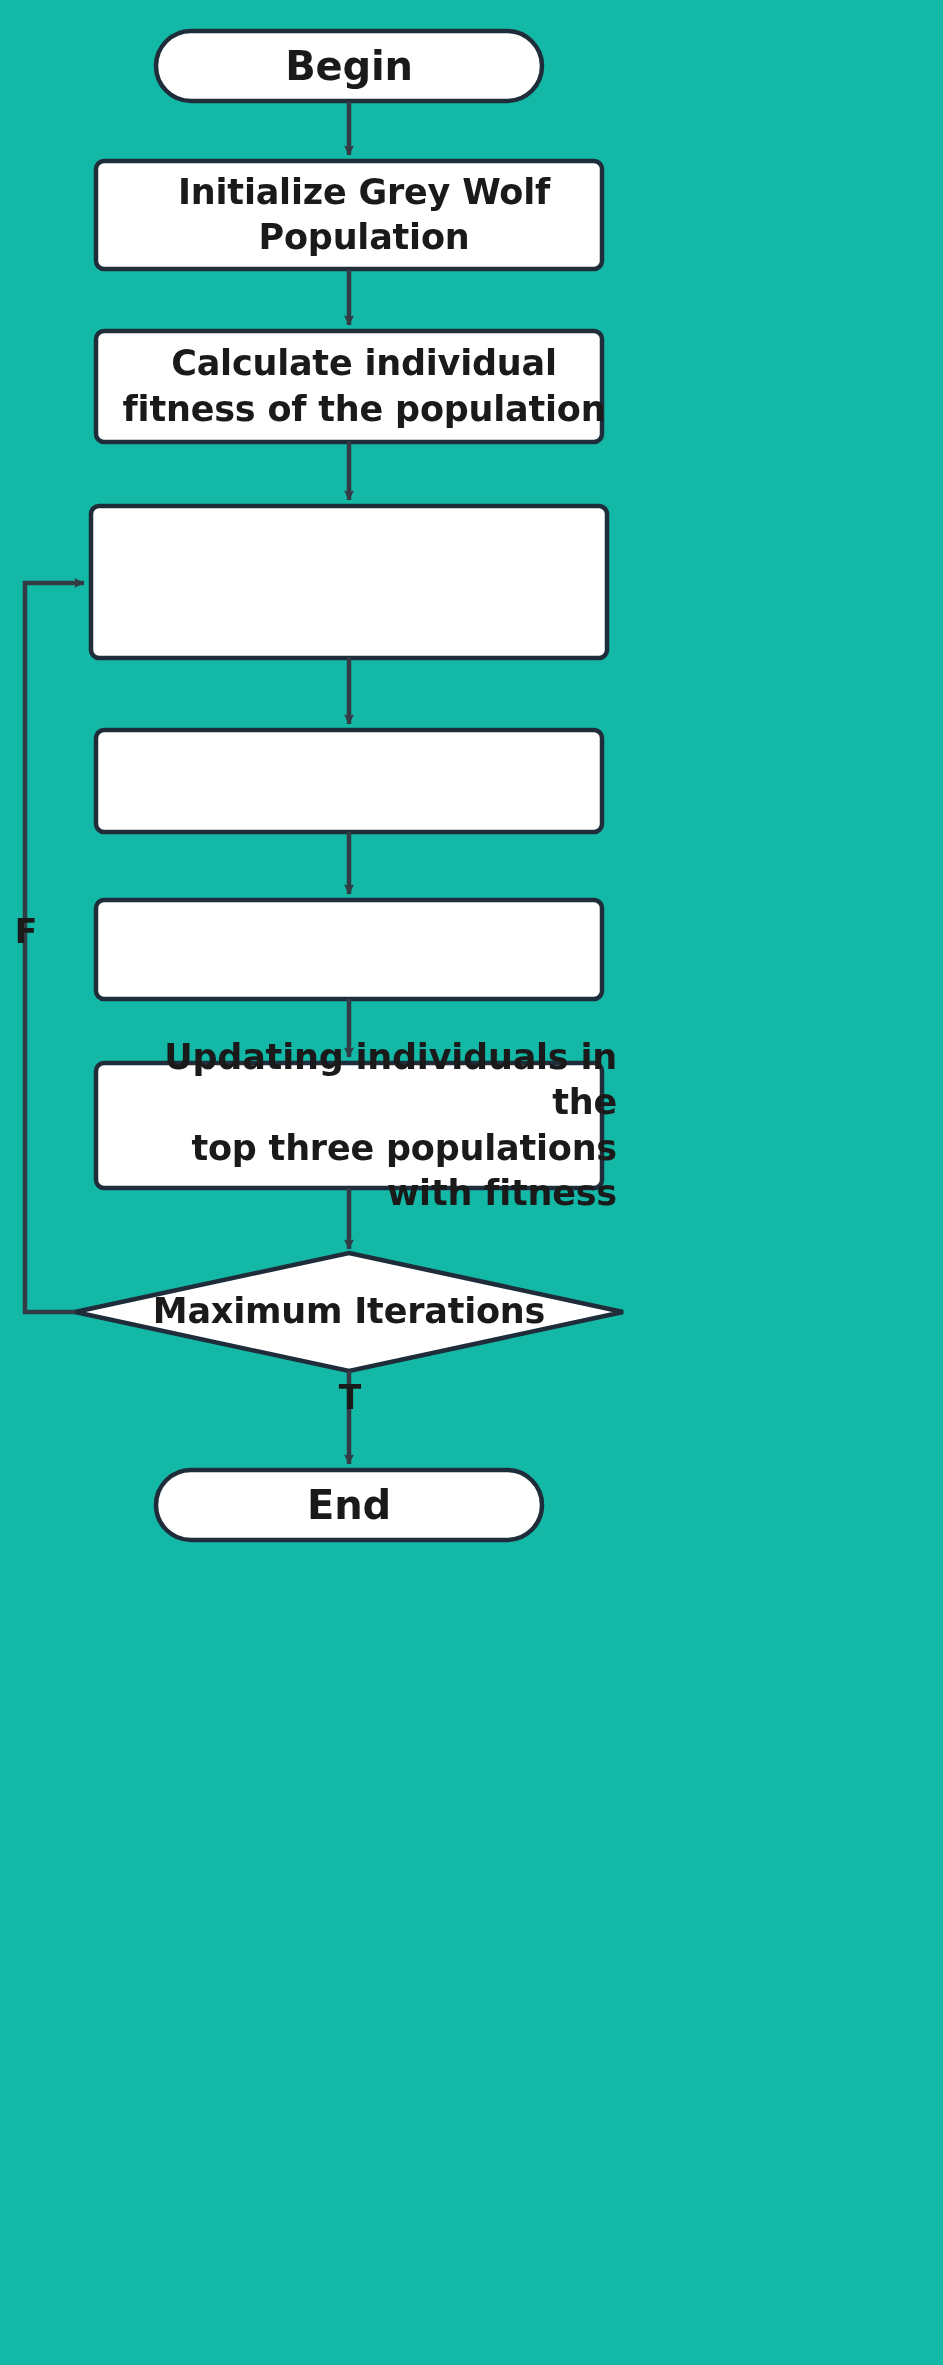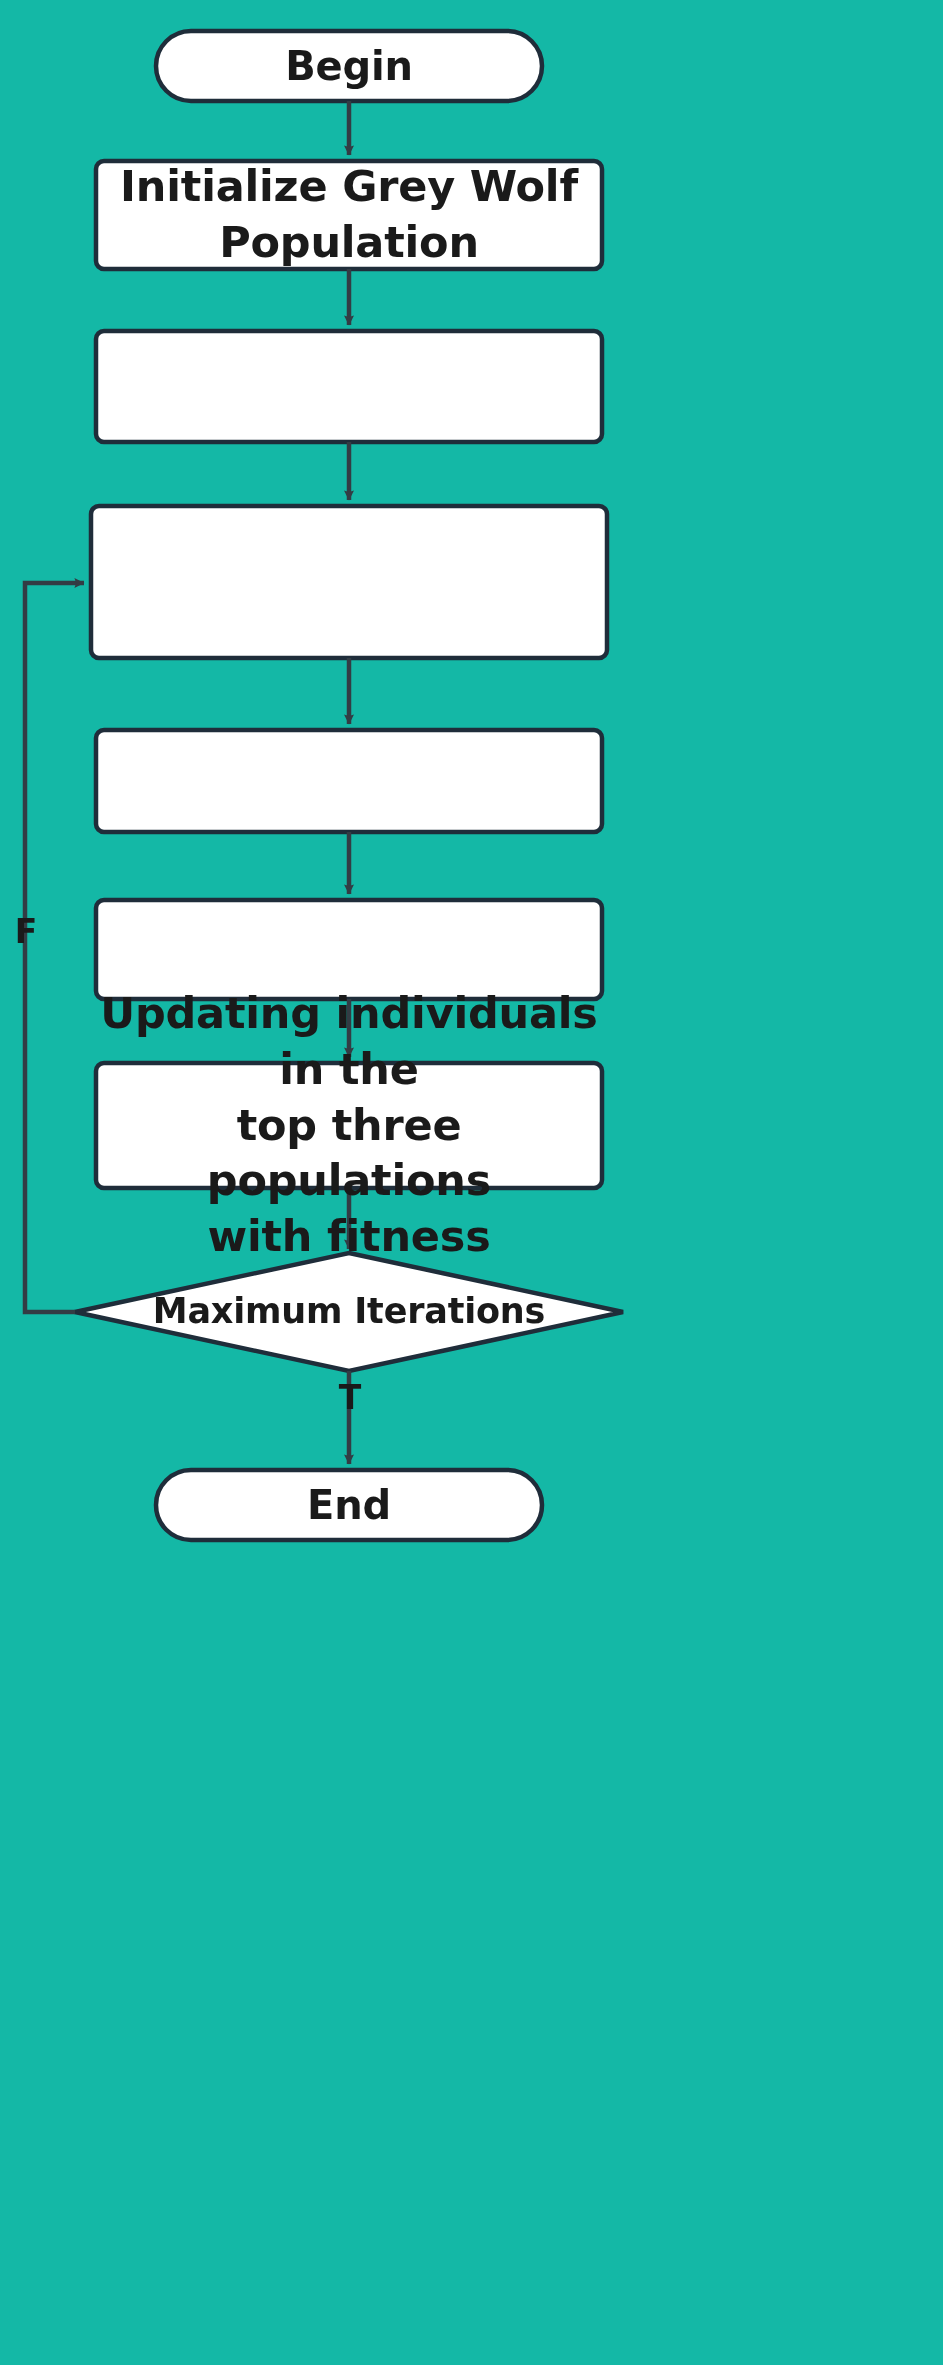--- a/index.html
+++ b/index.html
@@ -36,21 +36,22 @@
     font-weight: bold;
     line-height: 1.30;
     white-space: pre-line;
     pointer-events: none;
     letter-spacing: -0.2px;
   }
   .terminal-label {
     font-size: 40px;
   }
   .process-label {
-    font-size: 43px;
+    font-size: 35px;
+    margin-left: 15px;
   }
   .decision-label {
     font-size: 35px;
   }
   .edge-label {
     position: absolute;
     color: #1a1a1a;
     font-weight: bold;
     font-size: 33px;
     line-height: 1;
@@ -107,25 +108,27 @@
     <path d="M 75 1312 L 25 1312 L 25 583 L 84 583" fill="none" stroke="#333c44" stroke-width="4.5" stroke-linejoin="miter" marker-end="url(#arrowhead-right)"></path>
 
     <line x1="349" y1="1371" x2="349" y2="1464" stroke="#333c44" stroke-width="4.5" marker-end="url(#arrowhead)"></line>
   </svg>
 
   <div class="node-label terminal-label" style="left:156px; top:31px; width:386px; height:70px;">Begin</div>
 
   <div class="node-label process-label" style="left:96px; top:161px; width:506px; height:108px;">Initialize Grey Wolf
 Population</div>
 
+  <div class="node-label process-label" style="left:96px; top:331px; width:506px; height:111px;">Calculate individual
+fitness of the population</div>
 
 
 
 
-  <div class="node-label process-label" style="left:96px; top:1063px; width:506px; height:125px;">Updating individuals in the
+  <div class="node-label process-label" style="left:96px; top:1063px; width:506px; height:125px;text-align:right;">Updating individuals in the
 top three populations
 with fitness</div>
 
   <div class="node-label terminal-label" style="left:156px; top:1470px; width:386px; height:70px;">End</div>
 
   <div class="node-label decision-label" style="left:110px; top:1282px; width:478px; height:60px;">Maximum Iterations</div>
 
   <div class="edge-label" style="left:5px; top:915px; width:42px;">F</div>
 
   <div class="edge-label" style="left:329px; top:1381px; width:42px;">T</div>

